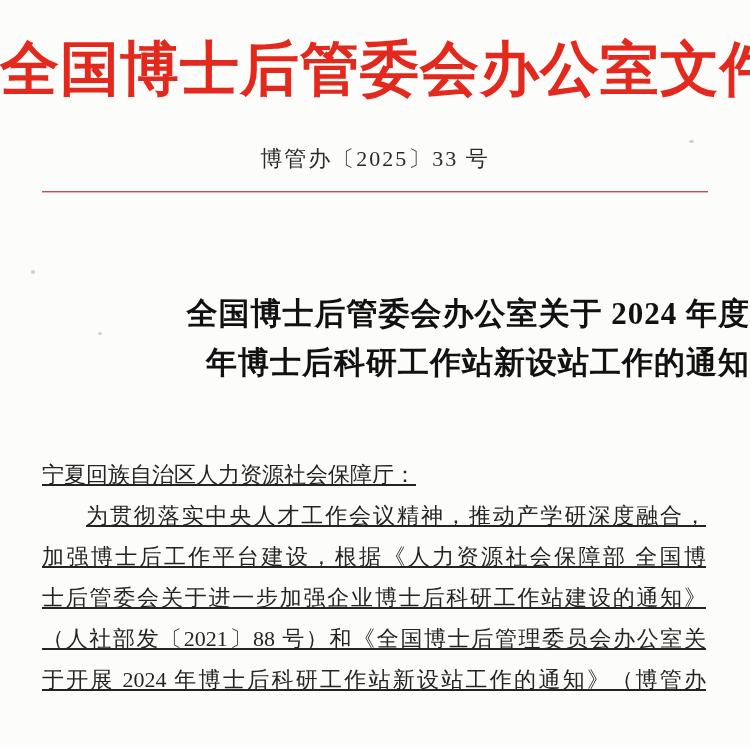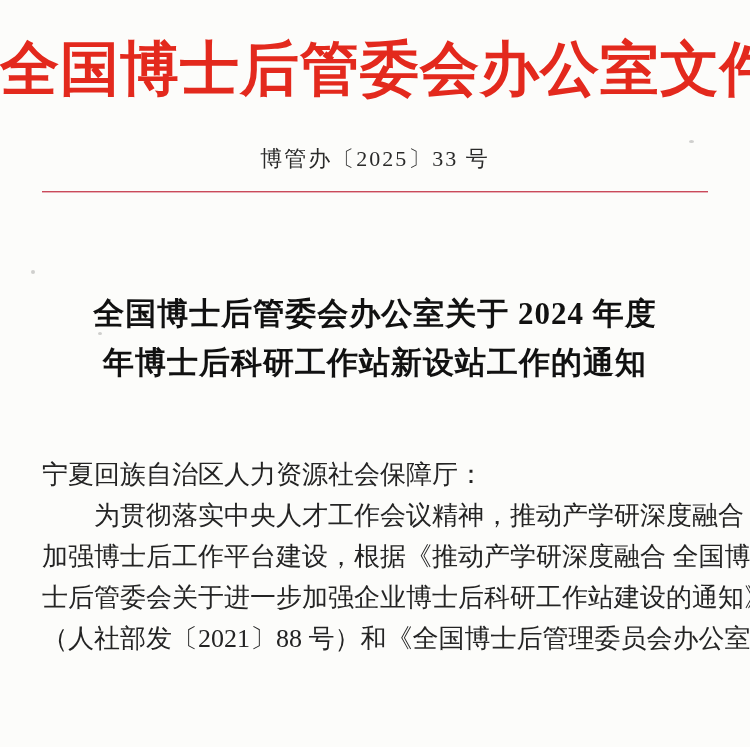--- a/index.html
+++ b/index.html
@@ -33,33 +33,34 @@
     letter-spacing: 2px;
   }
   .red-rule {
     margin: 17px 42px 0 42px;
     height: 2px;
     background: #c94a5a;
     border-bottom: 1px solid #e9b0b8;
   }
   .title-block {
     margin-top: 96px;
-    text-align: center;
+    text-align: right;
     font-weight: 700;
     font-size: 31px;
     line-height: 49px;
     color: #111111;
     letter-spacing: 1px;
   }
   .body-block {
     margin-top: 67px;
     padding: 0 44px 0 42px;
-    font-size: 26px;
+    font-size: 22px;
     line-height: 41px;
     color: #242424;
+    text-decoration: underline;
   }
   .salutation {
     text-align: left;
   }
   .body-line {
     text-align: justify;
     text-align-last: justify;
     text-justify: inter-ideograph;
     white-space: nowrap;
   }
@@ -88,22 +89,23 @@
   <div class="red-rule"></div>
 
   <div class="title-block">
     <div>全国博士后管委会办公室关于 2024 年度</div>
     <div>年博士后科研工作站新设站工作的通知</div>
   </div>
 
   <div class="body-block">
     <div class="salutation">宁夏回族自治区人力资源社会保障厅：</div>
     <div class="body-line first">为贯彻落实中央人才工作会议精神，推动产学研深度融合，</div>
-    <div class="body-line">加强博士后工作平台建设，根据《推动产学研深度融合 全国博</div>
+    <div class="body-line">加强博士后工作平台建设，根据《人力资源社会保障部 全国博</div>
     <div class="body-line">士后管委会关于进一步加强企业博士后科研工作站建设的通知》</div>
     <div class="body-line">（人社部发〔2021〕88 号）和《全国博士后管理委员会办公室关</div>
+    <div class="body-line">于开展 2024 年博士后科研工作站新设站工作的通知》（博管办</div>
   </div>
 
   <div class="speck s1"></div>
   <div class="speck s2"></div>
   <div class="speck s3"></div>
 
 </div>
 
 </body></html>

